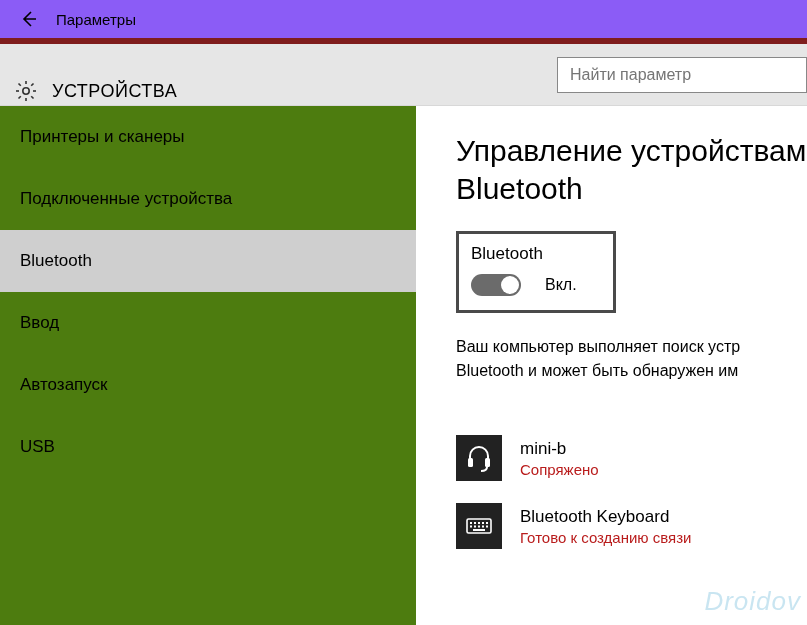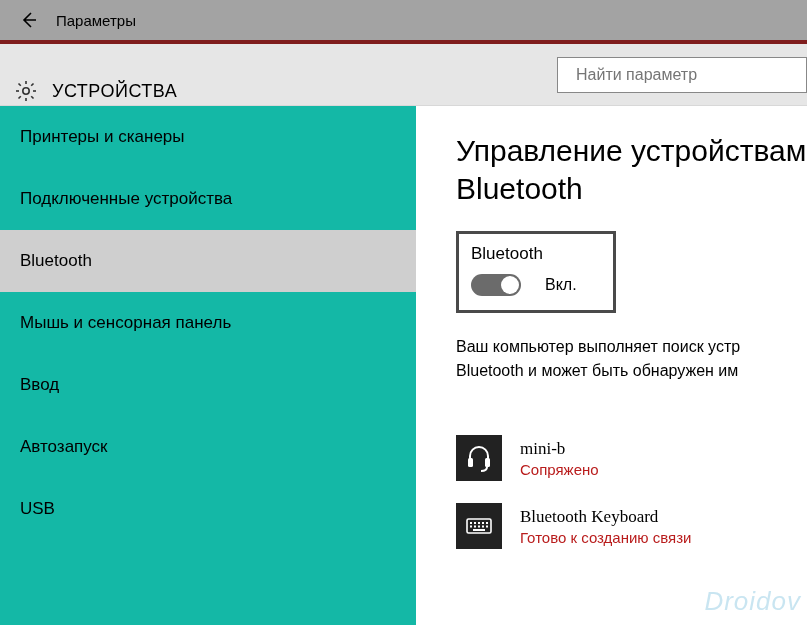--- a/index.html
+++ b/index.html
@@ -7,25 +7,25 @@
       font-family: "Segoe UI", Tahoma, sans-serif;
       background: #ffffff;
       width: 807px;
       height: 625px;
       overflow: hidden;
       color: #000;
       position: relative;
     }
     .titlebar {
       height: 44px;
-      background: #a3a3a3;
+      background: #8b5cf6;
       display: flex;
       align-items: center;
       padding: 0 10px;
-      border-bottom: 4px solid #7f1d1d;
+      border-bottom: 6px solid #7f1d1d;
     }
     .back-btn {
       width: 38px;
       height: 38px;
       display: flex;
       align-items: center;
       justify-content: center;
       font-size: 18px;
     }
     .title-text {
@@ -57,32 +57,32 @@
     .section-title {
       font-size: 18px;
       letter-spacing: 0.5px;
     }
     .search {
       width: 250px;
       height: 36px;
       border: 1px solid #888;
       background: #fff;
       font-size: 16px;
-      padding: 0 18px;
+      padding: 0 12px;
       color: #666;
       margin-right: -14px;
     }
     .body {
       display: flex;
       height: calc(625px - 44px - 62px);
       background: #fff;
     }
     .sidebar {
       width: 416px;
-      background: #14b8a6;
+      background: #4d7c0f;
       border-right: 0;
     }
     .sidebar-item {
       height: 62px;
       display: flex;
       align-items: center;
       padding: 0 20px;
       font-size: 17px;
       cursor: default;
     }
@@ -149,21 +149,20 @@
       height: 46px;
       background: #222;
       display: flex;
       align-items: center;
       justify-content: center;
       color: #fff;
     }
     .device-text .device-name {
       font-size: 17px;
       margin-bottom: 2px;
-      font-family: Liberation Serif, serif;
     }
     .device-text .device-status {
       font-size: 15px;
       color: #b91c1c;
     }
     .watermark {
       position: absolute;
       right: 6px;
       bottom: 8px;
       font-size: 26px;
@@ -210,23 +209,20 @@
 <div class="body">
   <div class="sidebar">
     <div class="sidebar-item">
       <span>Принтеры и сканеры</span>
     </div>
     <div class="sidebar-item">
       <span>Подключенные устройства</span>
     </div>
     <div class="sidebar-item selected">
       <span>Bluetooth</span>
-    </div>
-    <div class="sidebar-item">
-      <span>Мышь и сенсорная панель</span>
     </div>
     <div class="sidebar-item">
       <span>Ввод</span>
     </div>
     <div class="sidebar-item">
       <span>Автозапуск</span>
     </div>
     <div class="sidebar-item">
       <span>USB</span>
     </div>

